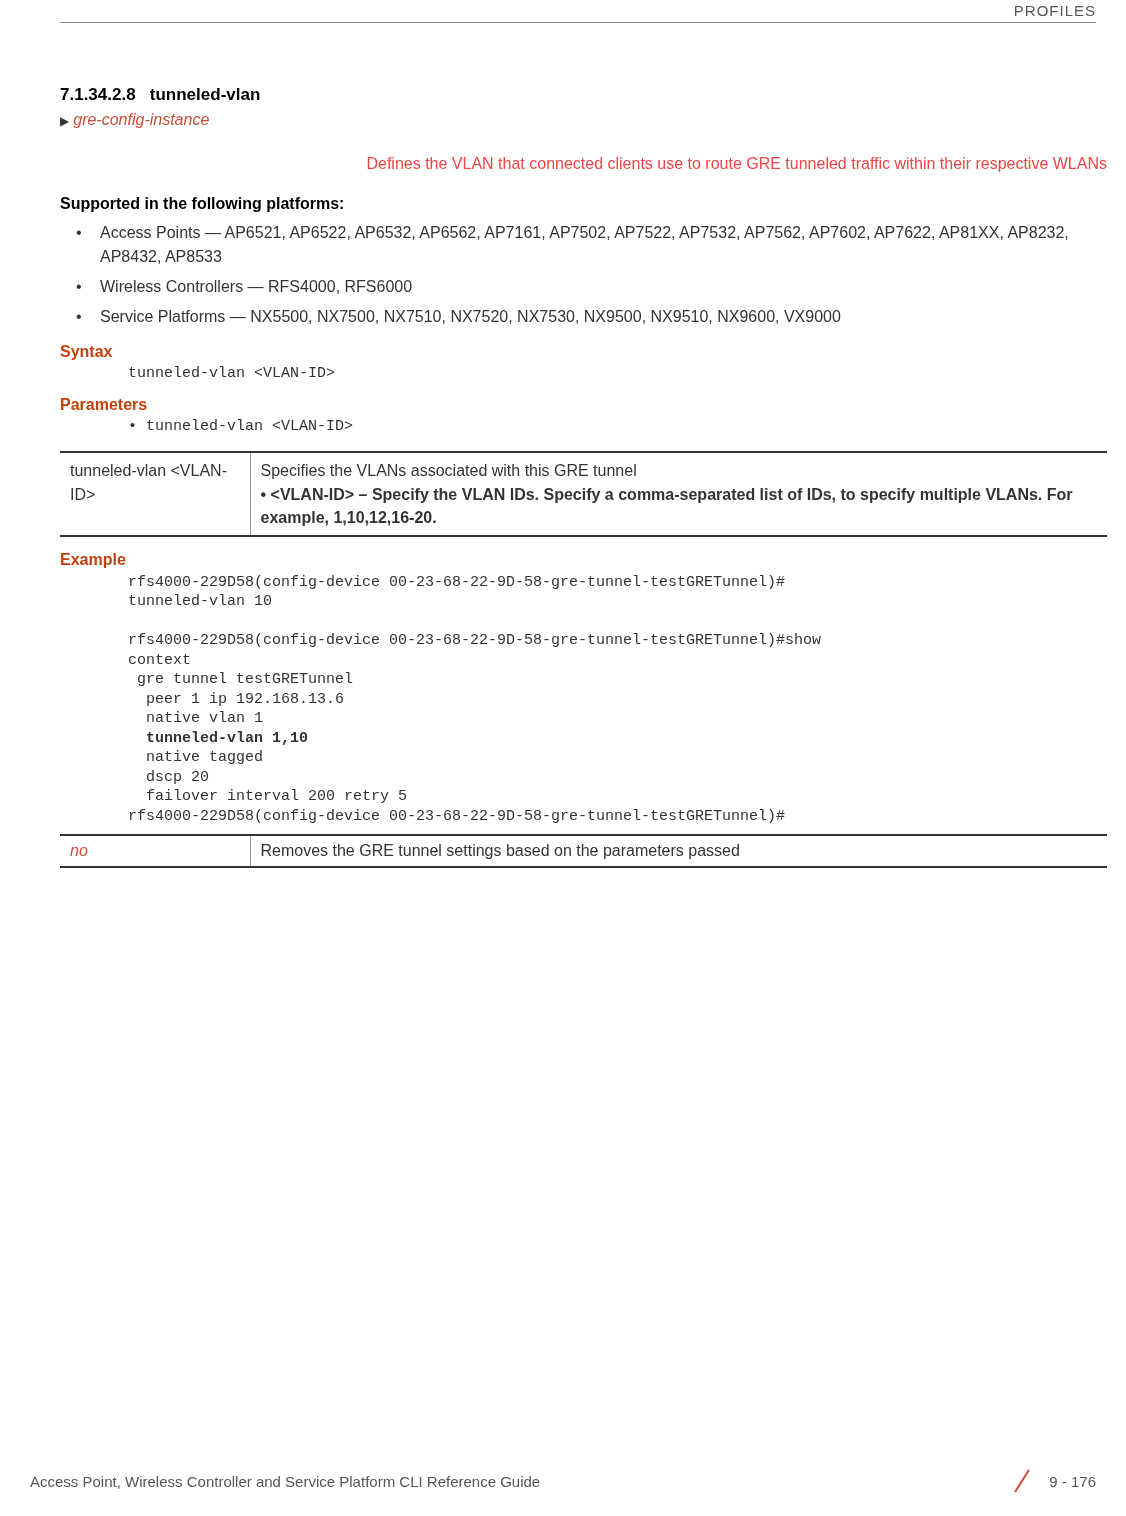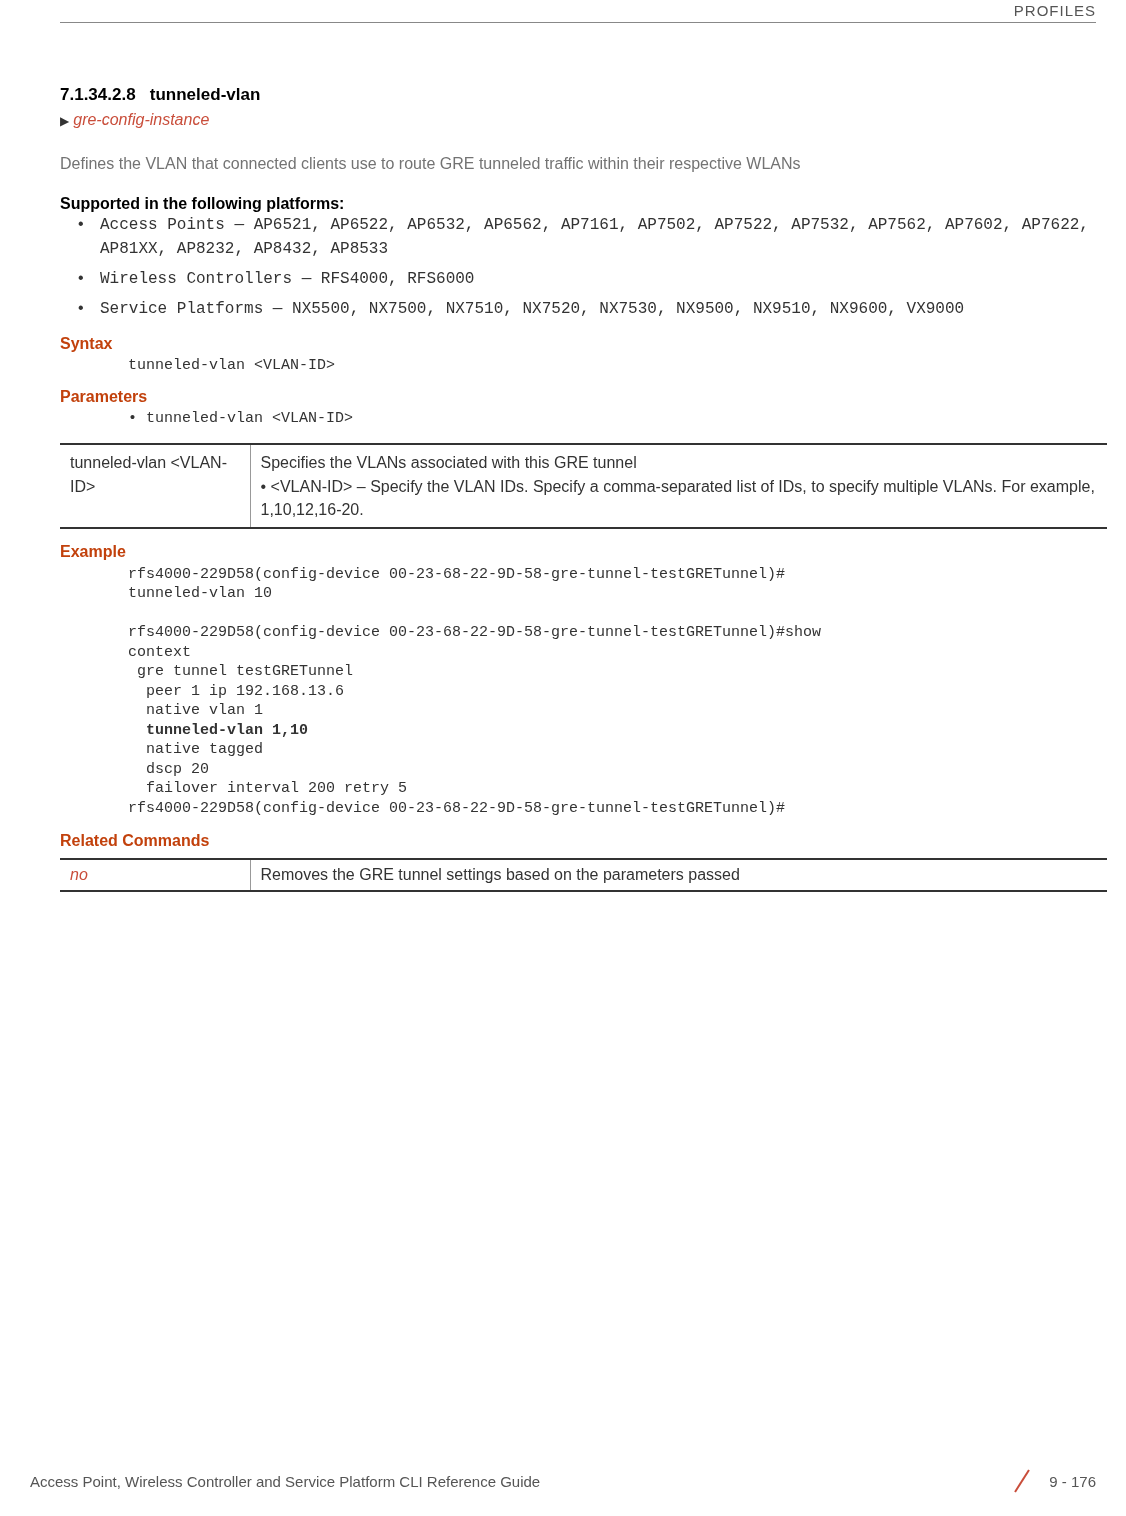--- a/index.html
+++ b/index.html
@@ -49,33 +49,34 @@
     }
     .breadcrumb-arrow {
       color: #333;
       font-style: normal;
       margin-right: 4px;
       font-size: 12px;
     }
     .intro {
       margin-top: 24px;
       font-size: 16px;
-      color: #737373;
+      color: #ef4444;
       line-height: 1.4;
+      text-align: right;
     }
     .supported-heading {
       margin-top: 20px;
       font-weight: bold;
       font-size: 16px;
       color: #000;
     }
     .supported-list {
+      margin-top: 8px;
       list-style: none;
       padding-left: 40px;
-      font-family: Liberation Mono, monospace;
     }
     .supported-list li {
       font-size: 16px;
       color: #333;
       line-height: 1.5;
       margin-bottom: 6px;
       position: relative;
     }
     .supported-list li::before {
       content: "•";
@@ -120,20 +121,21 @@
       vertical-align: top;
       font-size: 16px;
       line-height: 1.45;
     }
     .param-table td:first-child {
       width: 190px;
       border-right: 1px solid #999;
     }
     .param-sub {
       padding-left: 0;
+      font-weight: bold;
     }
     .param-sub::before {
       content: "• ";
     }
     .example-code {
       margin-top: 4px;
       margin-left: 68px;
       font-family: "Courier New", monospace;
       font-size: 15px;
       color: #333;
@@ -238,21 +240,20 @@
 <span>context</span>
 <span> gre tunnel testGRETunnel</span>
 <span>  peer 1 ip 192.168.13.6</span>
 <span>  native vlan 1</span>
 <span class="bold">  tunneled-vlan 1,10</span>
 <span>  native tagged</span>
 <span>  dscp 20</span>
 <span>  failover interval 200 retry 5</span>
 <span>rfs4000-229D58(config-device 00-23-68-22-9D-58-gre-tunnel-testGRETunnel)#</span></div>
 
-  <div class="section-heading">Related Commands</div>
   <table class="related-table">
     <tbody>
         <tr>
       <td>no</td>
       <td>Removes the GRE tunnel settings based on the parameters passed</td>
     </tr>
   </tbody>
     </table>
 </div>
 

